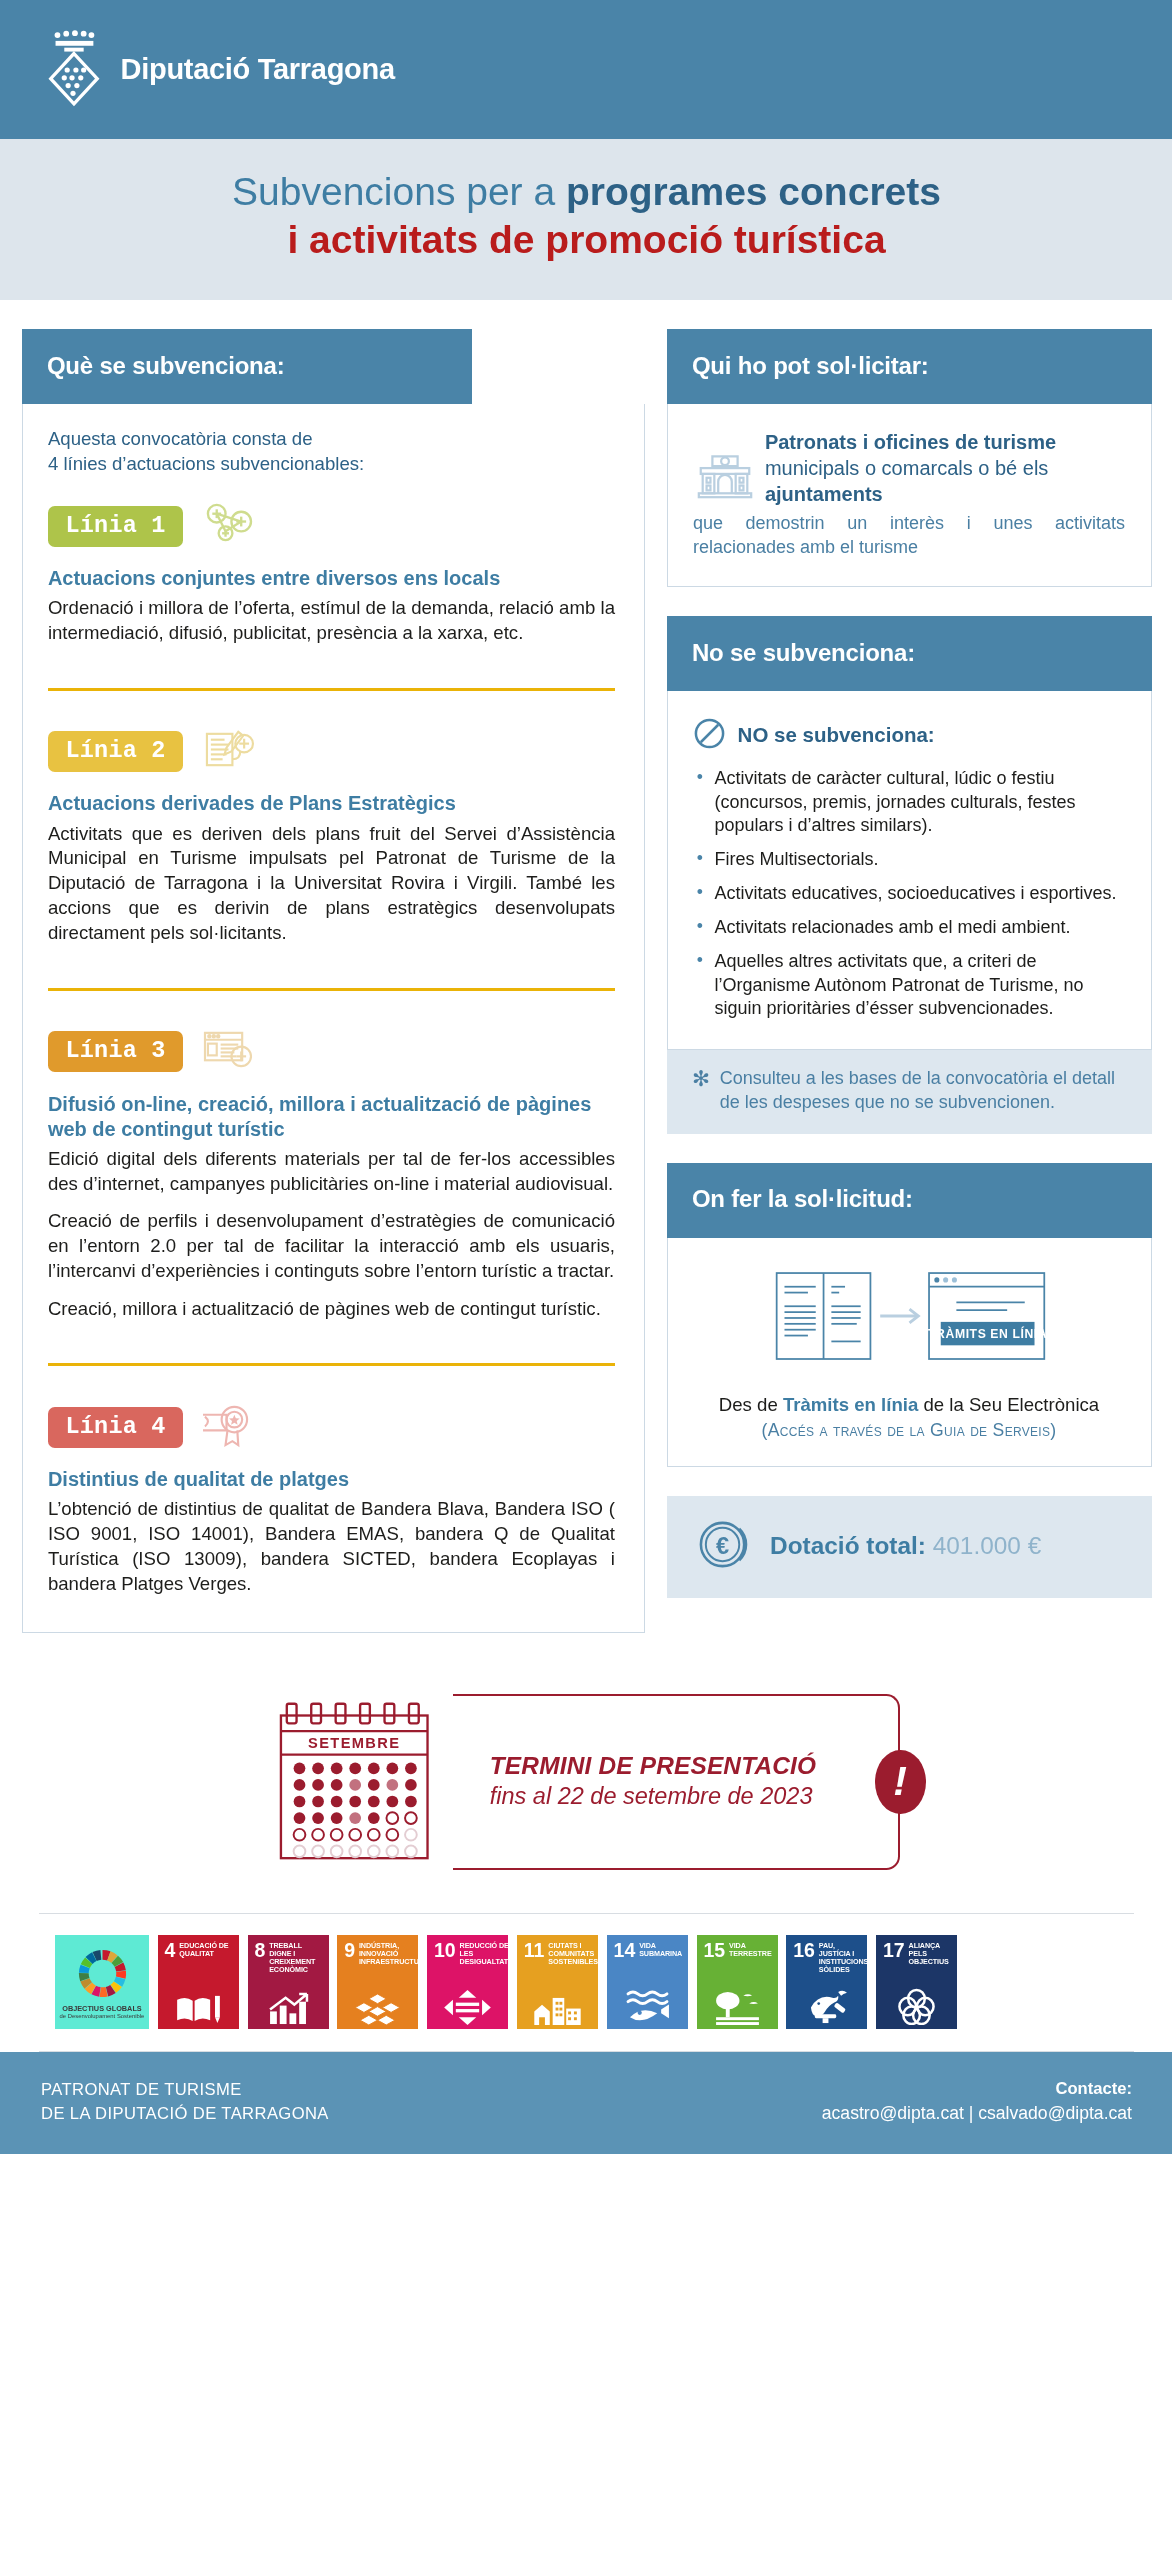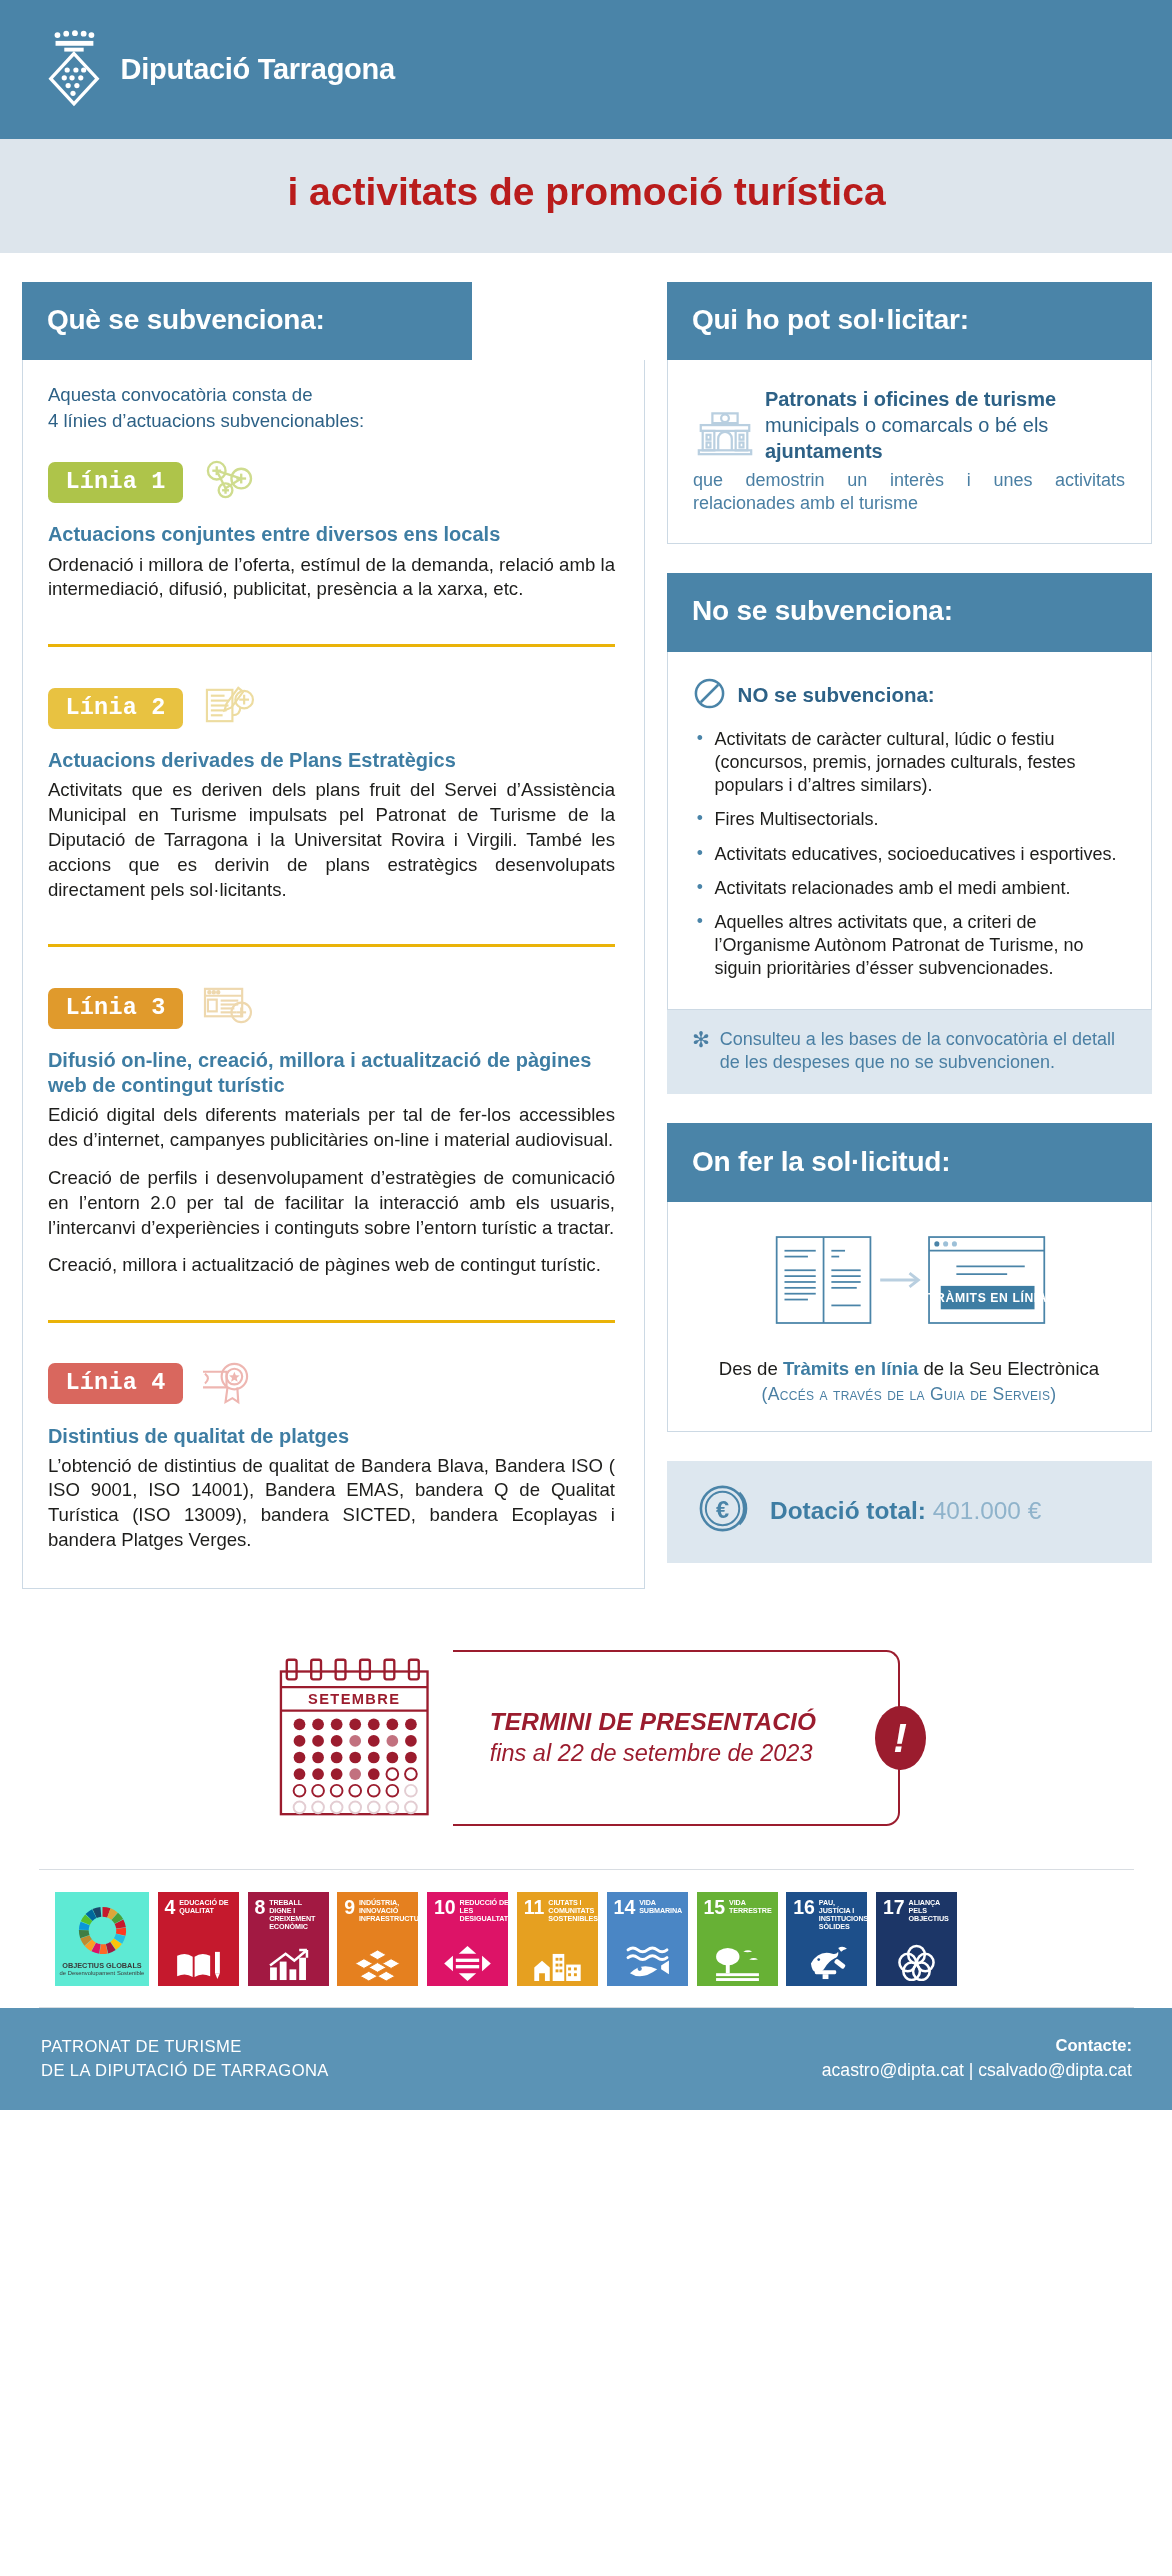--- a/index.html
+++ b/index.html
@@ -49,21 +49,21 @@
     padding: 0 0 0 0;
     background: #ffffff;
   }
   .col-left { width: 645px; padding: 0 0 0 21.5px; }
   .col-right { width: 528px; padding: 0 21.5px 0 21.5px; }
 
   
   .sec-head {
     background: #4a84a8;
     color: #ffffff;
-    font-size: 28px;
+    font-size: 24px;
     font-weight: bold;
     padding: 22.5px 25.4px 24.4px 25.4px;
     letter-spacing: -0.2px;
   }
   .sec-head.left-head { width: 450px; margin-top: 29px; }
   .sec-head.right-head { margin-top: 29px; }
   .left-panel {
     border: 1px solid #ccd9e4;
     border-top: none;
     padding: 21.5px 29px 25.4px 25.4px;
@@ -262,20 +262,23 @@
             <circle cx="37" cy="59" r="2.7"></circle>
           <circle cx="33" cy="67" r="2.7"></circle>
         </g>
       </svg>
     </div>
     <div class="logo-title">Diputació Tarragona</div>
   </div>
 </div>
 
 <div class="title-band">
+  <div class="title-line">
+    <span>Subvencions per a </span><b>programes concrets</b>
+  </div>
   <div class="title-line second">i activitats de promoció turística</div>
 </div>
 
 <div class="main">
 
   <div class="col-left">
     <div class="sec-head left-head">Què se subvenciona:</div>
     <div class="left-panel">
       <div class="intro">
         <div>Aquesta convocatòria consta de</div>

